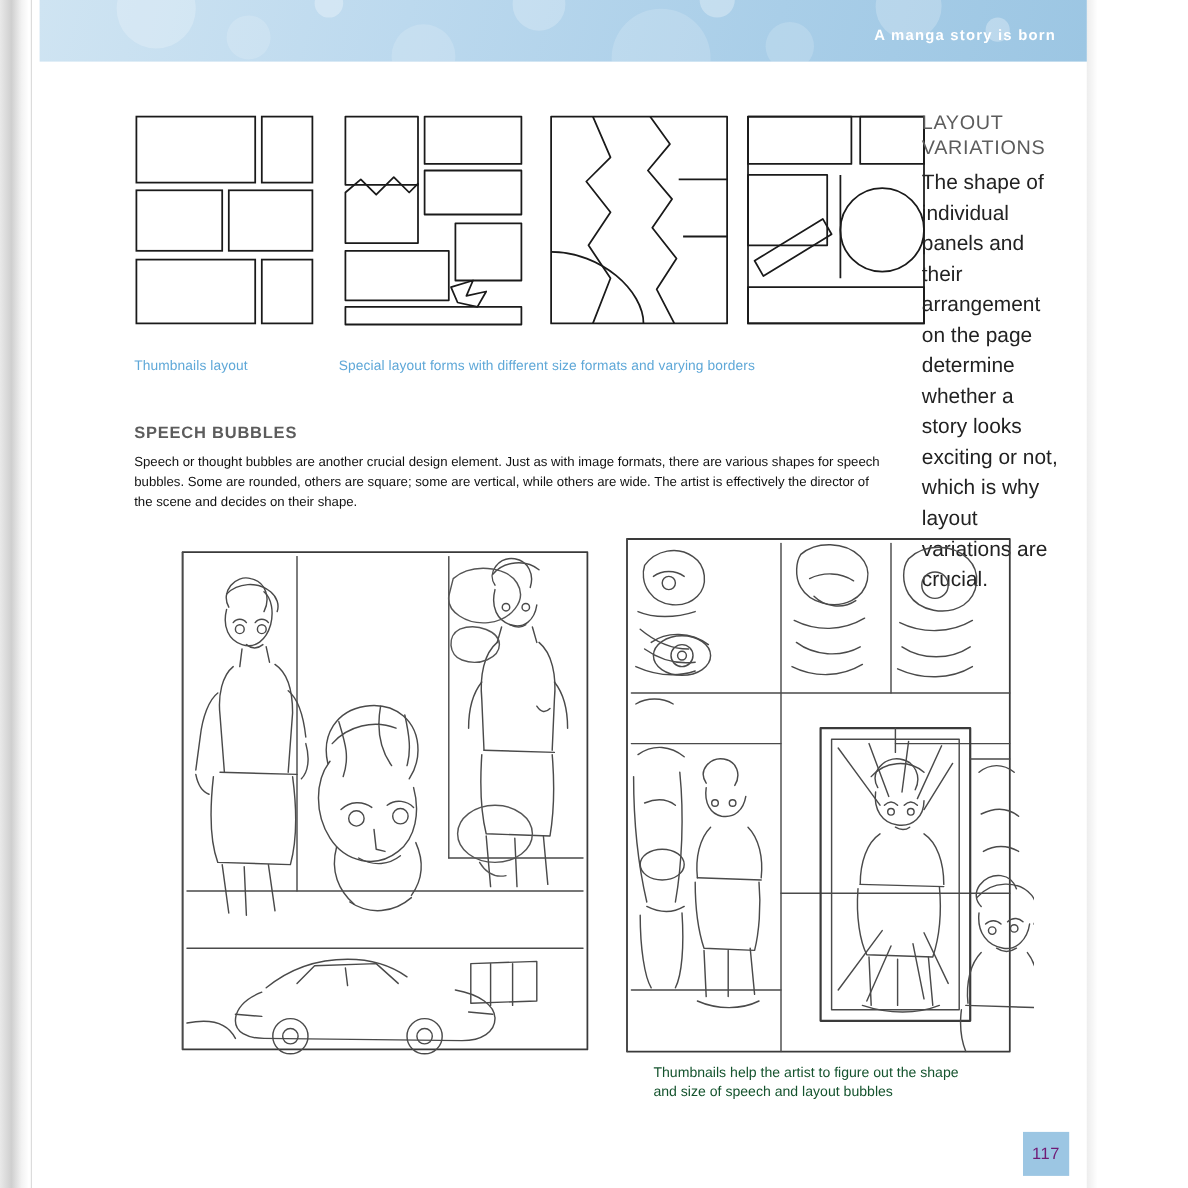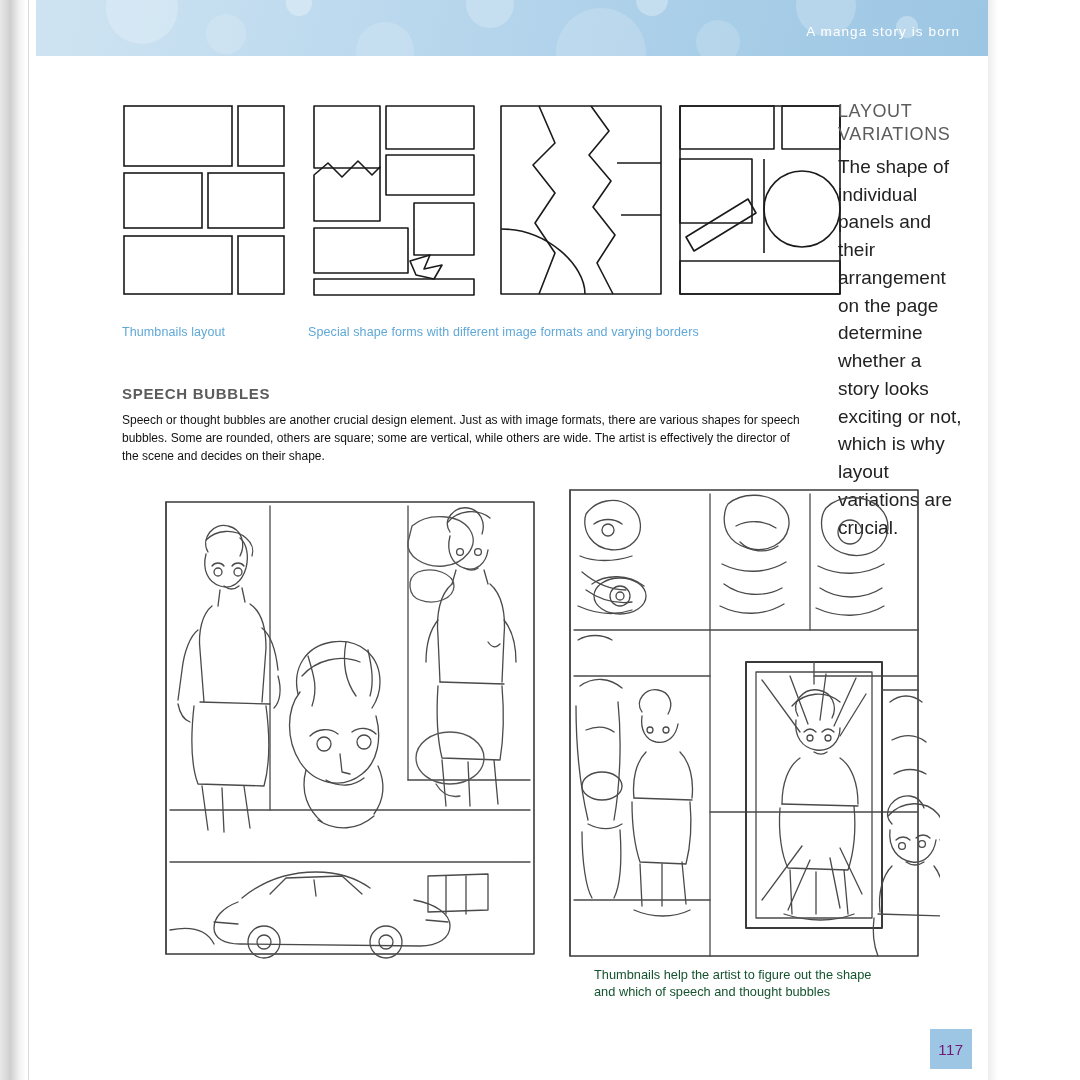--- a/index.html
+++ b/index.html
@@ -52,21 +52,21 @@
     background: rgba(255,255,255,0.22);
   }
   .bubble.b2 { background: rgba(255,255,255,0.16); }
   .bubble.b3 { background: rgba(255,255,255,0.30); }
   .header-title {
     position: absolute;
     right: 28px;
     top: 24px;
     color: #ffffff;
     font-size: 13.5px;
-    font-weight: normal;
+    font-weight: bold;
     letter-spacing: 1.1px;
     font-family: "Liberation Sans", sans-serif;
   }
   
   .content {
     position: absolute;
     left: 0;
     top: 0;
     width: 1080px;
     height: 1080px;
@@ -271,21 +271,21 @@
             <path d="M2,56 L74,56 L74,120 L2,120 Z"></path>
             <path d="M8,134 L70,96 L78,110 L16,148 Z"></path>
             <path d="M2,158 L162,158 L162,191 L2,191 Z"></path>
             <path d="M86,56 L86,150"></path>
           </g>
         </svg>
       </div>
     </div>
 
     <div class="caption-blue cap1">Thumbnails layout</div>
-    <div class="caption-blue cap2">Special shape forms with different image formats and varying borders</div>
+    <div class="caption-blue cap2">Special layout forms with different size formats and varying borders</div>
 
     <div class="sidebar">
       <h3>
         <span>LAYOUT</span><br>
         <span>VARIATIONS</span>
       </h3>
       <p>The shape of individual panels and their arrangement on the page determine whether a story looks exciting or not, which is why layout variations are crucial.</p>
     </div>
 
     <div class="sec-heading">SPEECH BUBBLES</div>
@@ -465,18 +465,18 @@
           <path d="M664,204 L664,182 M732,210 L768,210"></path>
           <path d="M740,222 c10,-8 22,-8 32,0"></path>
           <path d="M742,260 c12,-6 24,-6 34,2"></path>
           <path d="M744,294 c10,-6 22,-6 32,0"></path>
         </g>
       </svg>
     </div>
 
     <div class="art-caption">
       <span>Thumbnails help the artist to figure out the shape</span><br>
-      <span>and which of speech and thought bubbles</span>
+      <span>and size of speech and layout bubbles</span>
     </div>
 
     <div class="page-tab">117</div>
   </div>
 </div>
 
 </body></html>

